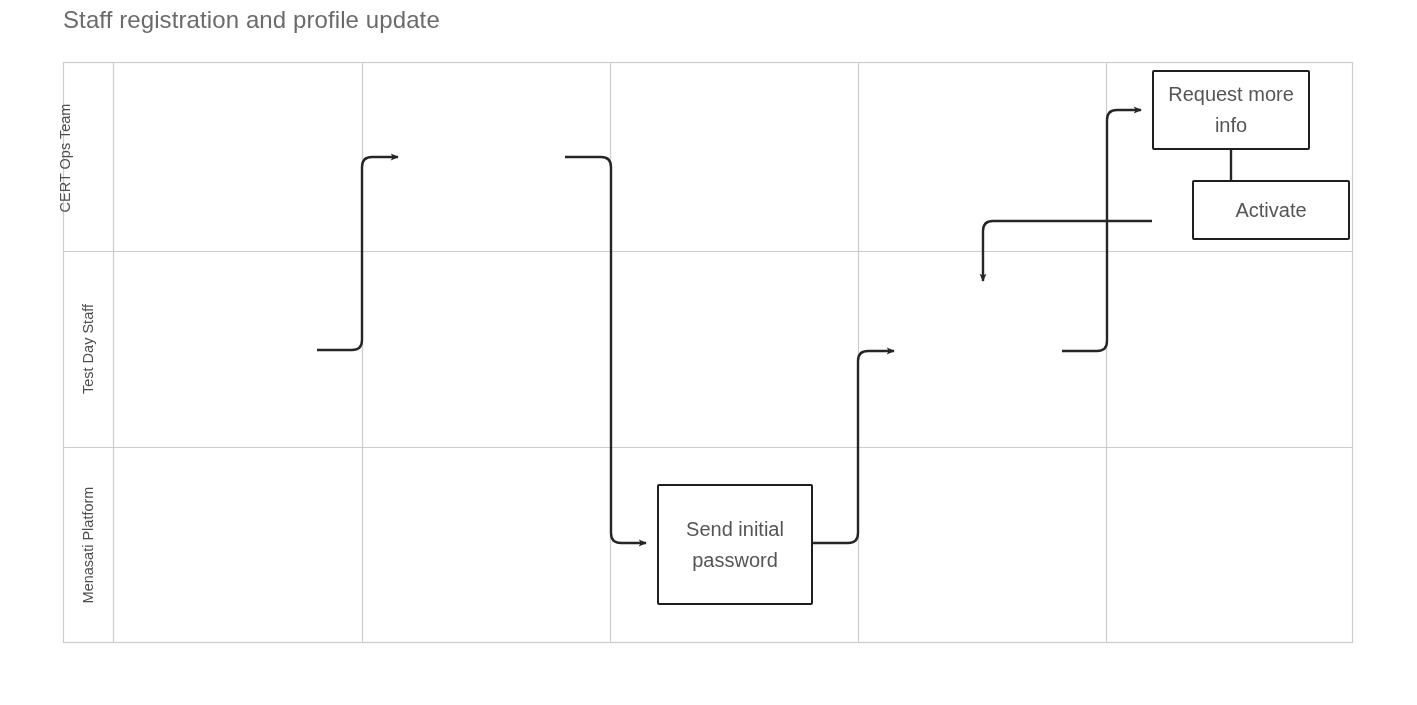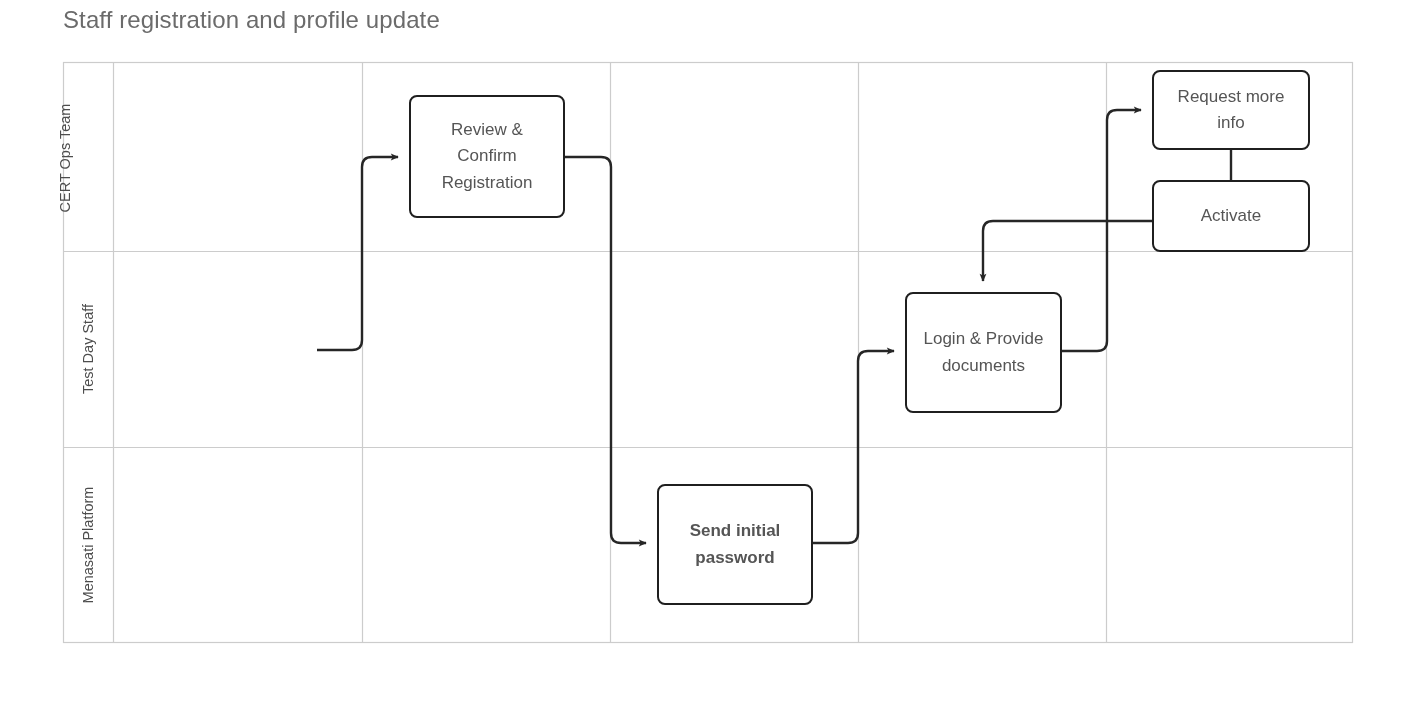--- a/index.html
+++ b/index.html
@@ -47,28 +47,28 @@
     transform-origin: center center;
     display: flex;
     align-items: center;
     justify-content: center;
     pointer-events: none;
   }
   .task-box {
     position: absolute;
     box-sizing: border-box;
     border: 2px solid #1f1f1f;
-    border-radius: 8px;
+    border-radius: 2px;
     background: #ffffff;
     display: flex;
     align-items: center;
     justify-content: center;
     text-align: center;
     color: #555555;
-    font-size: 17px;
+    font-size: 20px;
     line-height: 1.55;
     padding: 16px 8px;
   }
 </style>
 </head>
 <body>
 
 <div id="page-title">Staff registration and profile update</div>
 
 <div id="diagram-canvas">
@@ -104,23 +104,21 @@
 
       <path d="M1152,221 L993,221 Q983,221 983,231 L983,281" marker-end="url(#arrowhead)"></path>
     </g>
   </svg>
 
   <div class="lane-label" style="left:-30.5px; top:147.5px; width:189px; height:20px; transform:rotate(-90deg);">CERT Ops Team</div>
   <div class="lane-label" style="left:-10px; top:339px; width:196px; height:20px; transform:rotate(-90deg);">Test Day Staff</div>
   <div class="lane-label" style="left:-10px; top:535px; width:196px; height:20px; transform:rotate(-90deg);">Menasati Platform</div>
 
 
-  <div class="task-box" style="left:409px; top:95px; width:156px; height:123px;">Review &amp; Confirm Registration</div>
 
-  <div class="task-box" style="left:657px; top:484px; width:156px; height:121px;font-weight:bold;">Send initial password</div>
+  <div class="task-box" style="left:657px; top:484px; width:156px; height:121px;">Send initial password</div>
 
-  <div class="task-box" style="left:905px; top:292px; width:157px; height:121px;">Login &amp; Provide documents</div>
 
   <div class="task-box" style="left:1152px; top:70px; width:158px; height:80px;">Request more info</div>
 
-  <div class="task-box" style="left:1152px; top:180px; width:158px; height:72px;text-align:center;">Activate</div>
+  <div class="task-box" style="left:1192px; top:180px; width:158px; height:60px;text-align:center;">Activate</div>
 
 </div>
 
 </body></html>

